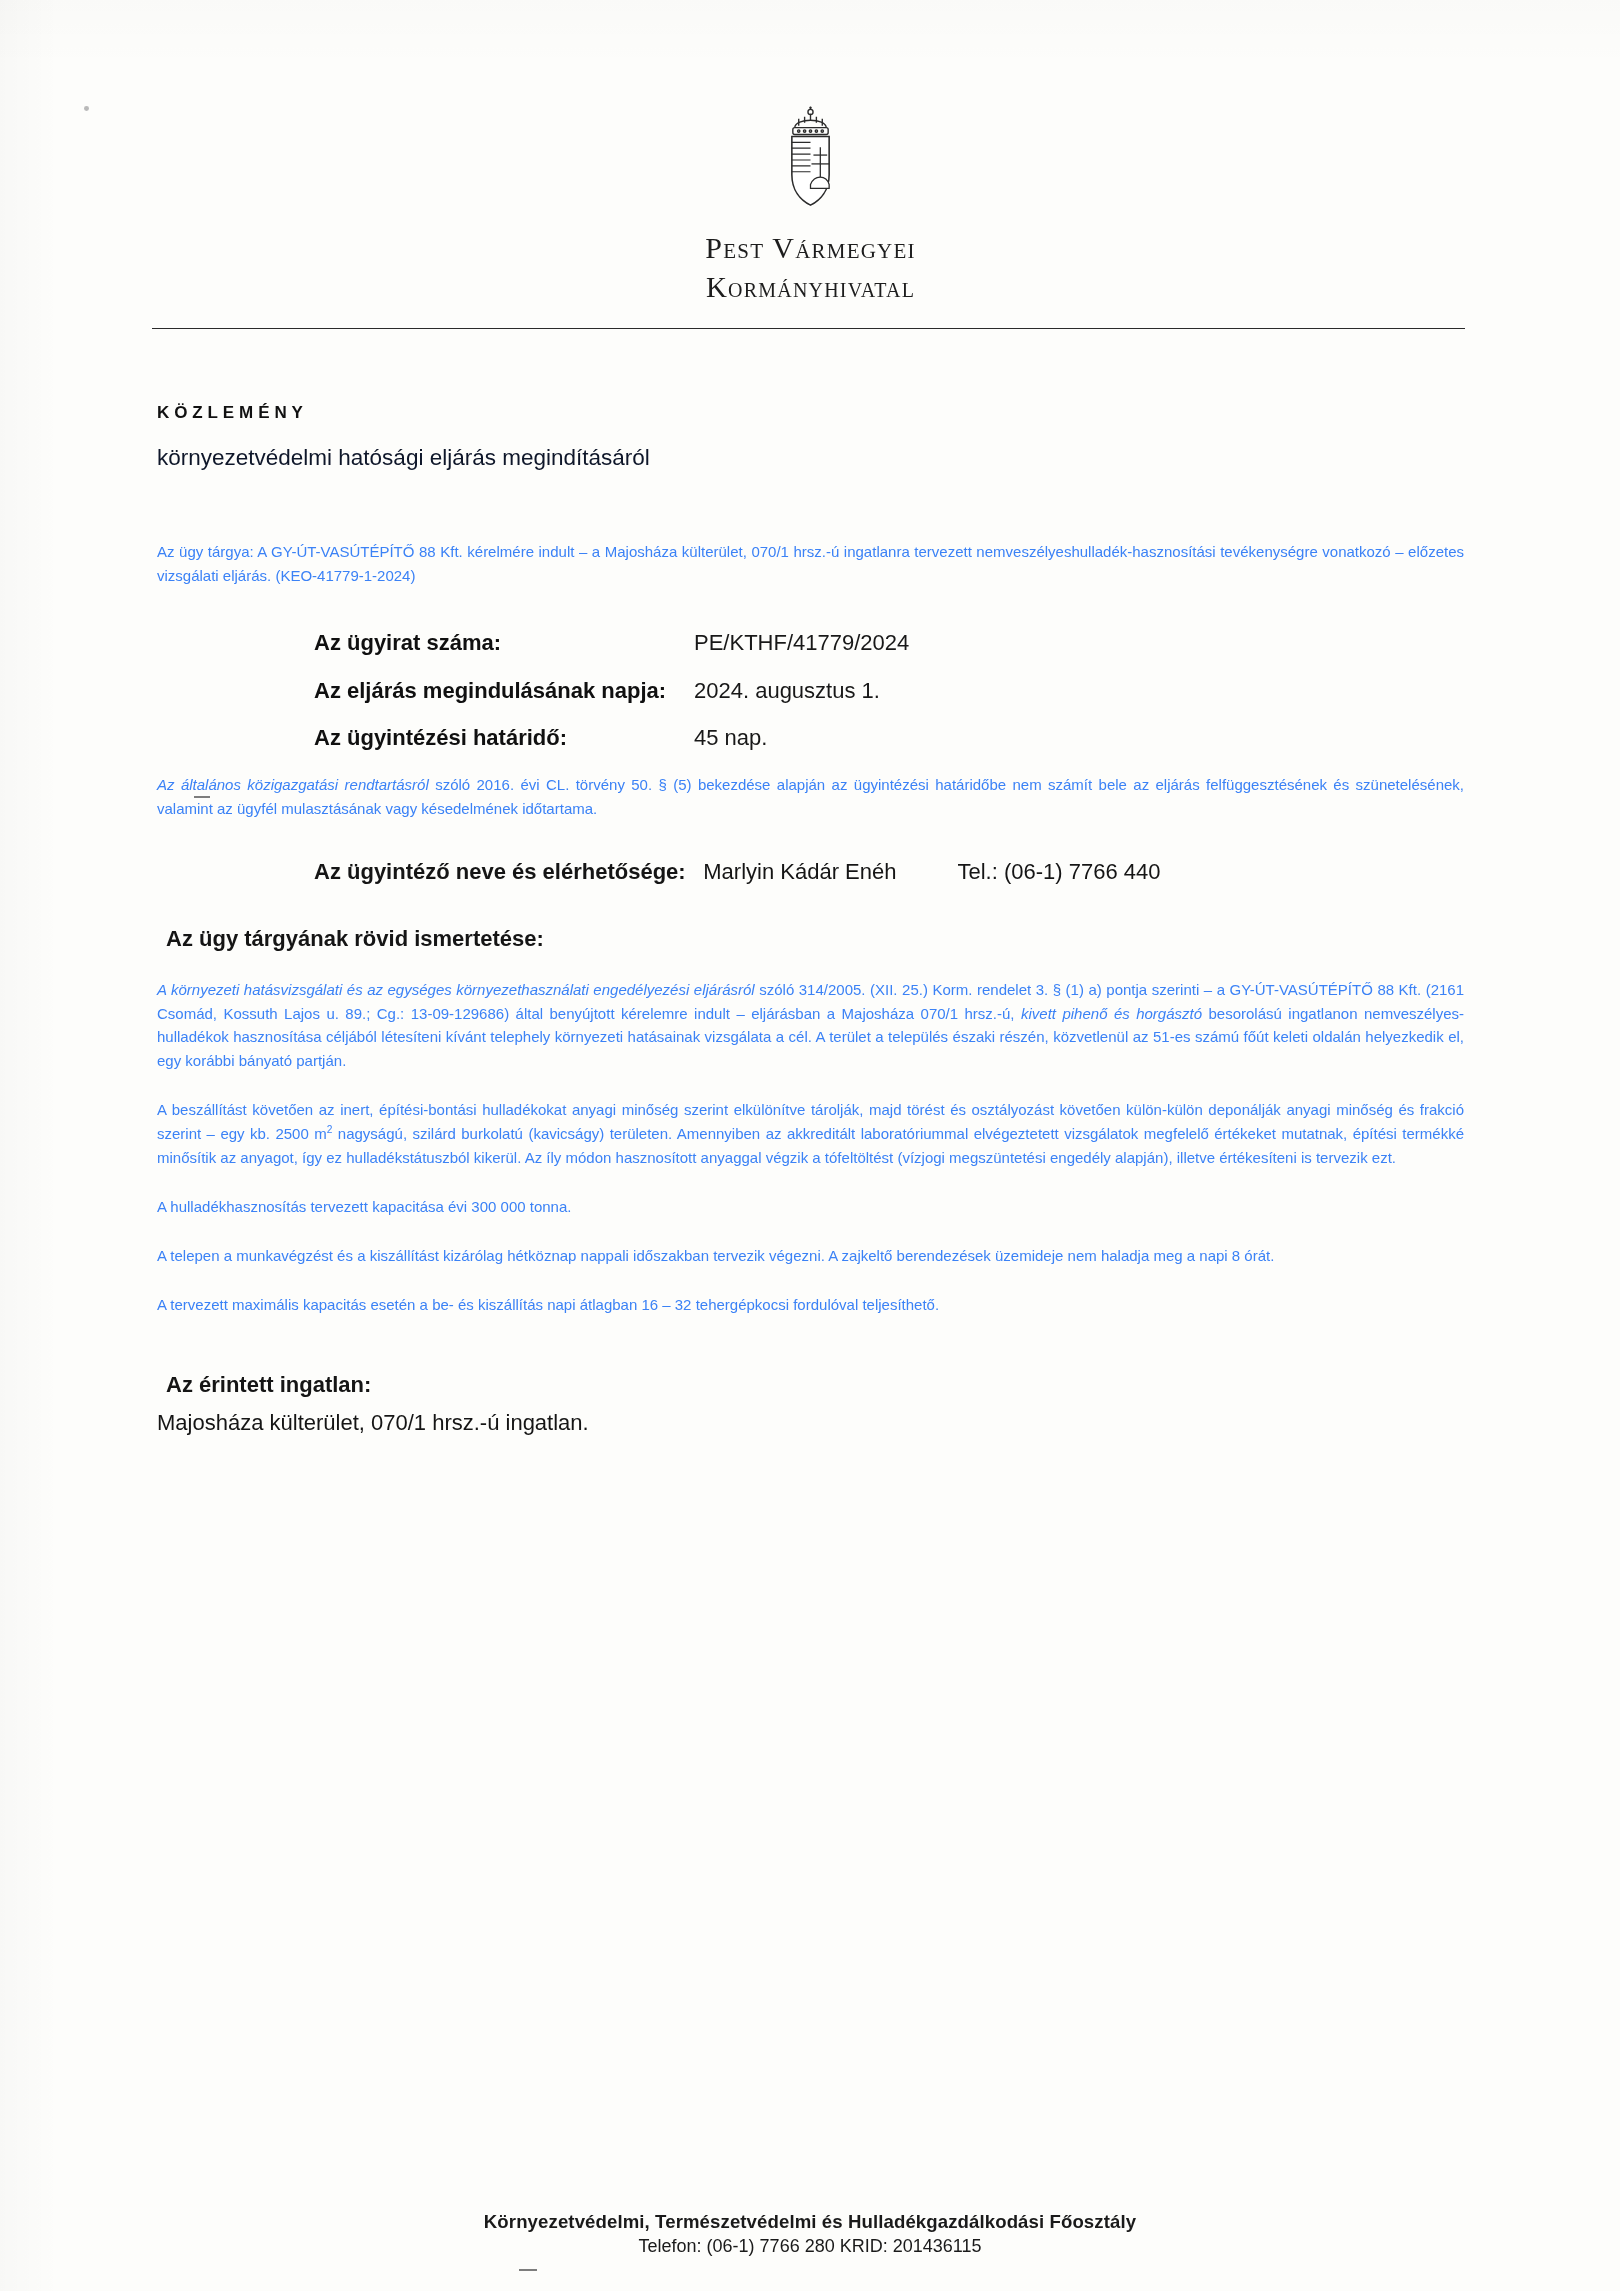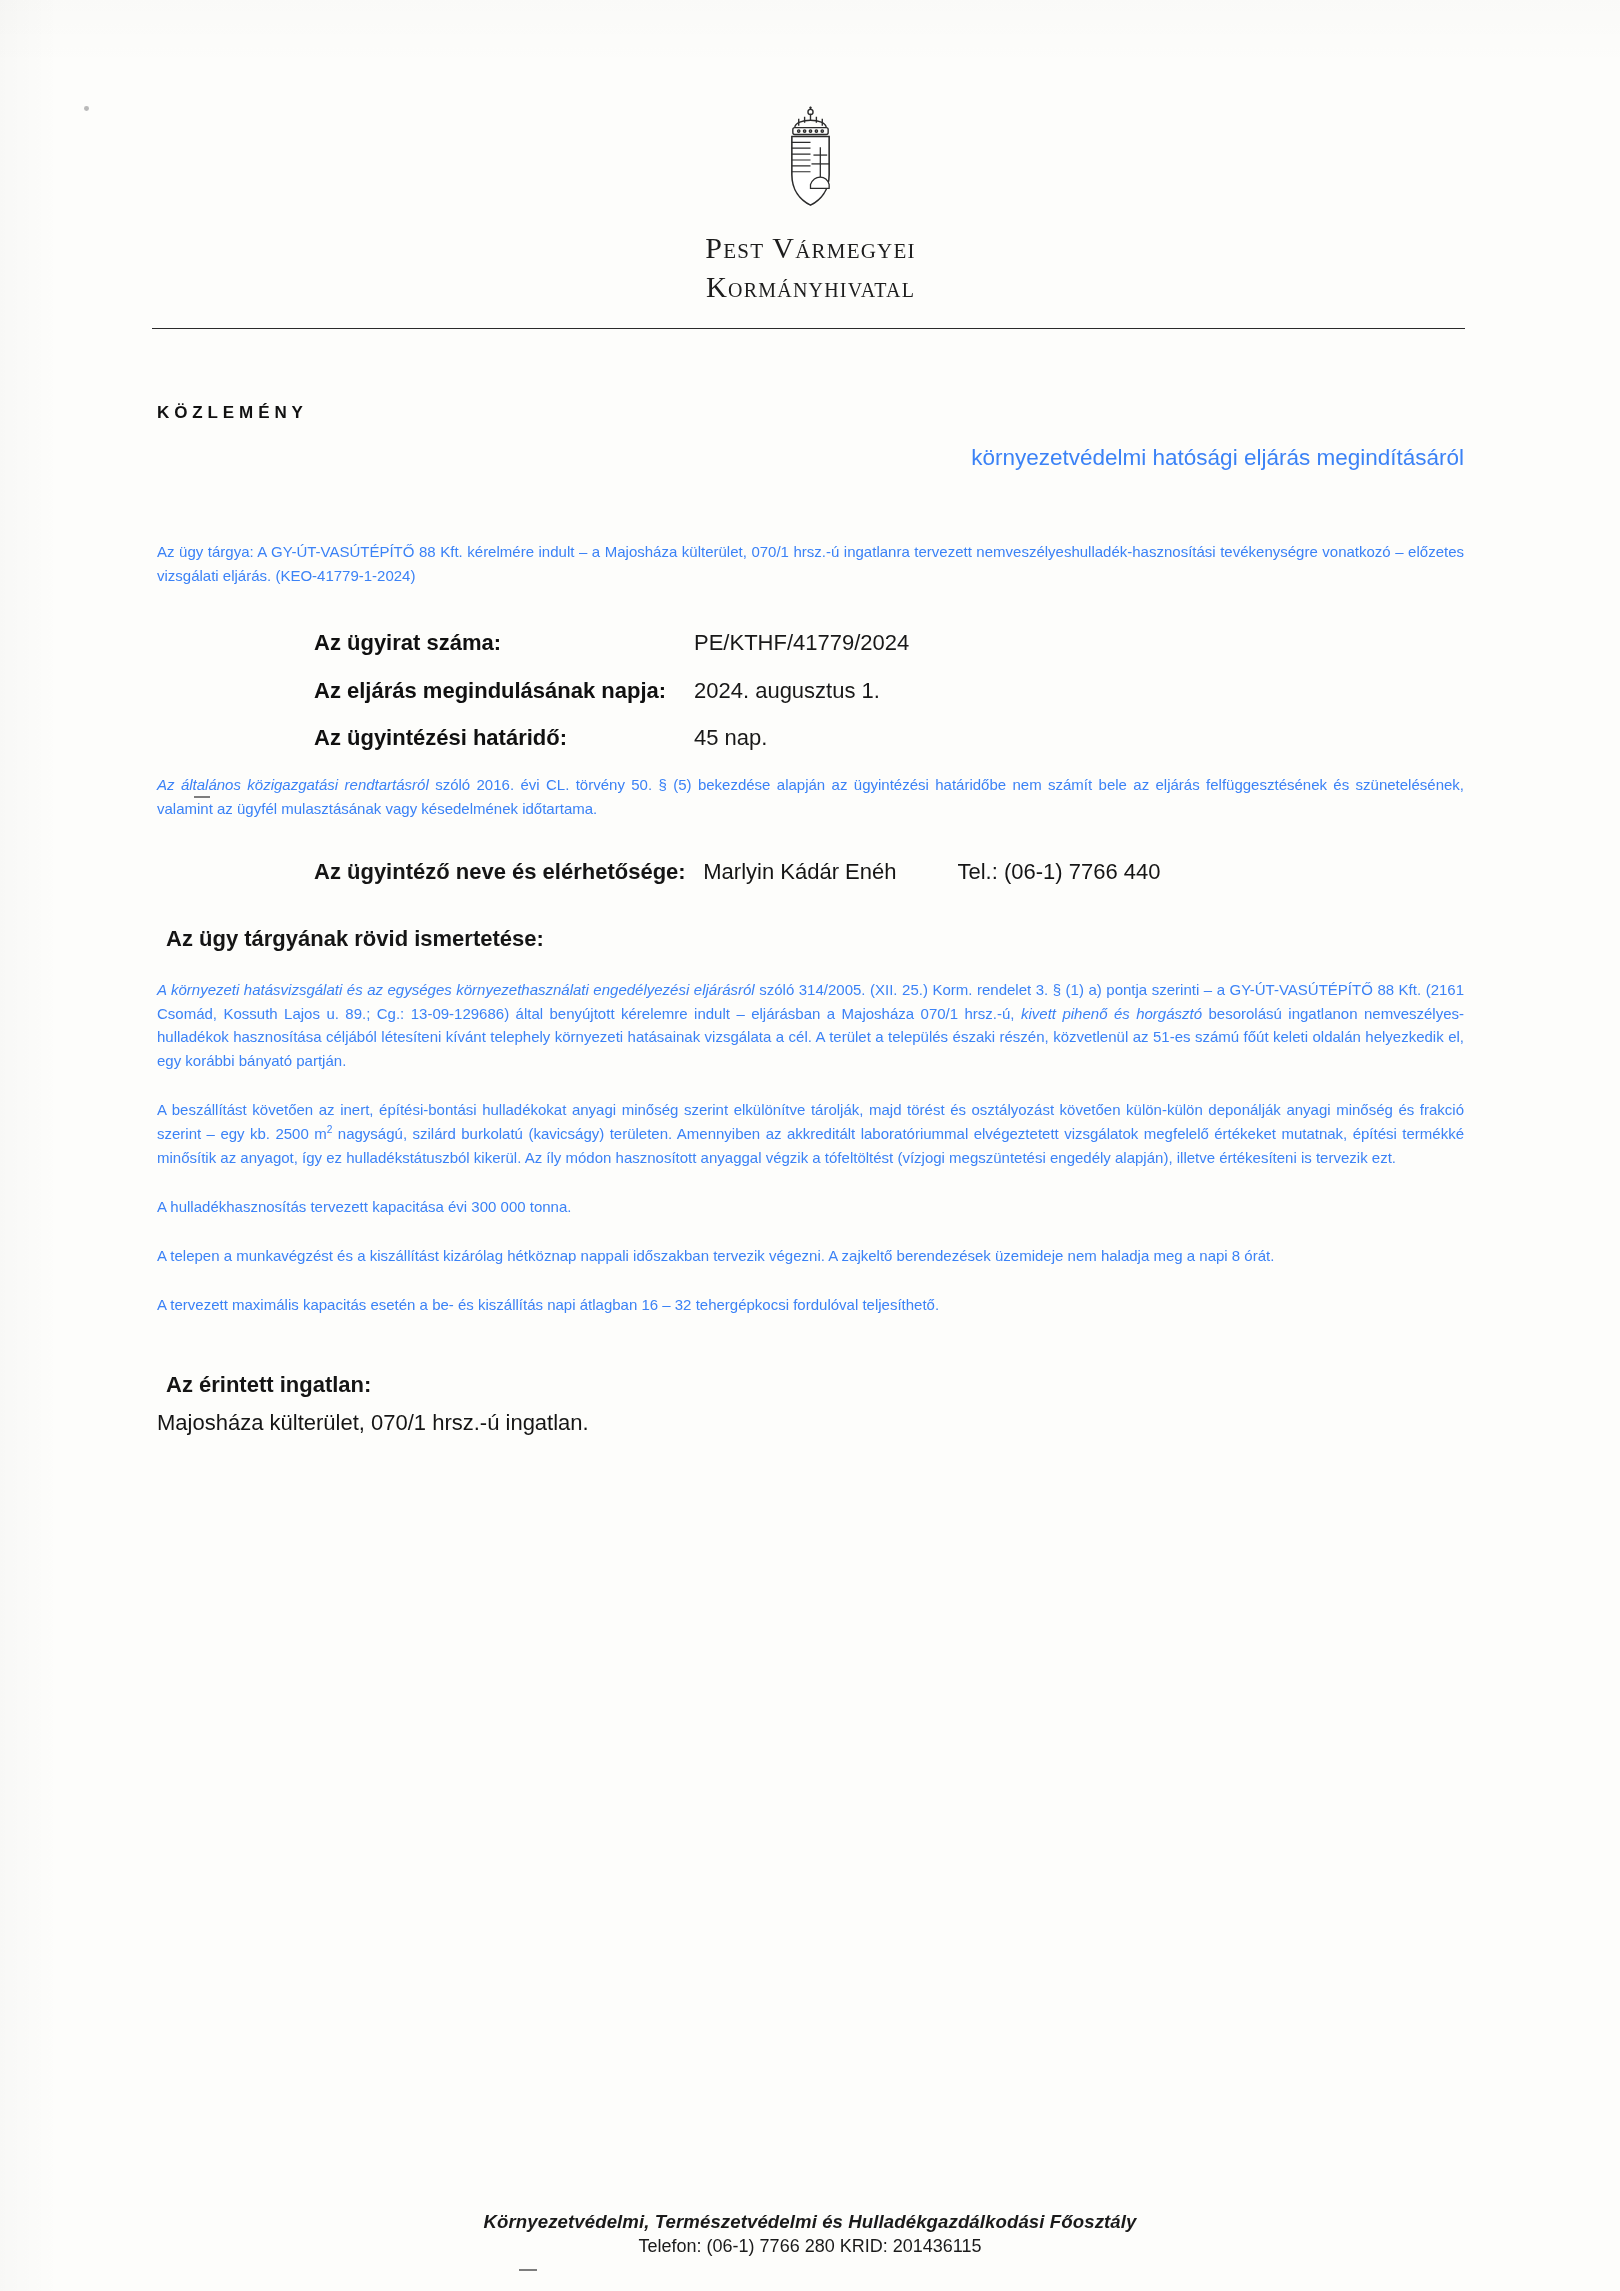--- a/index.html
+++ b/index.html
@@ -72,24 +72,24 @@
   
   .doc-title {
     text-align: left;
     margin-top: 74px;
     font-size: 17px;
     font-weight: bold;
     letter-spacing: 4.9px;
     color: #111;
   }
   .doc-subtitle {
-    text-align: right;
+    text-align: left;
     margin-top: 21.6px;
     font-size: 22.5px;
-    color: #3b82f6;
+    color: #0f172a;
   }
 
   
   .para {
     font-size: 15px;
     line-height: 1.58;
     text-align: justify;
     margin-top: 25.5px;
     color: #3b82f6;
   }
@@ -157,21 +157,20 @@
     left: 0;
     right: 0;
     bottom: 35px;
     text-align: center;
     color: #1a1a1a;
   }
   .footer-line1 {
     font-size: 18.6px;
     font-weight: bold;
     letter-spacing: 0.1px;
-    font-style: italic;
   }
   .footer-line2 { font-size: 18px; margin-top: 3.9px; }
   .footer-line3 { font-size: 18px; margin-top: 2.9px; }
 
   .speck {
     position: absolute;
     background: #b9b9b9;
     border-radius: 50%;
   }
   .dash-mark {

